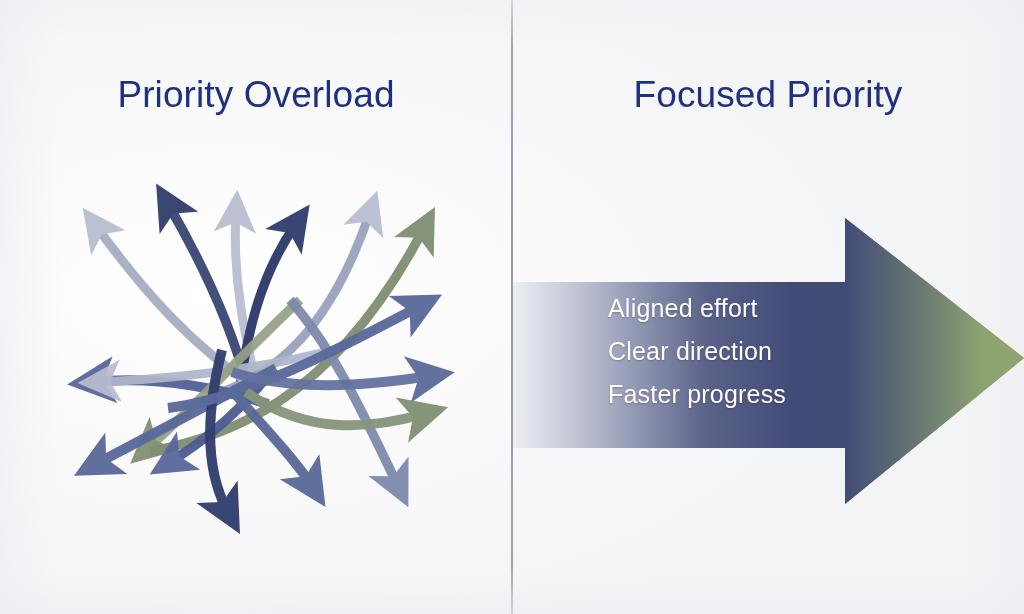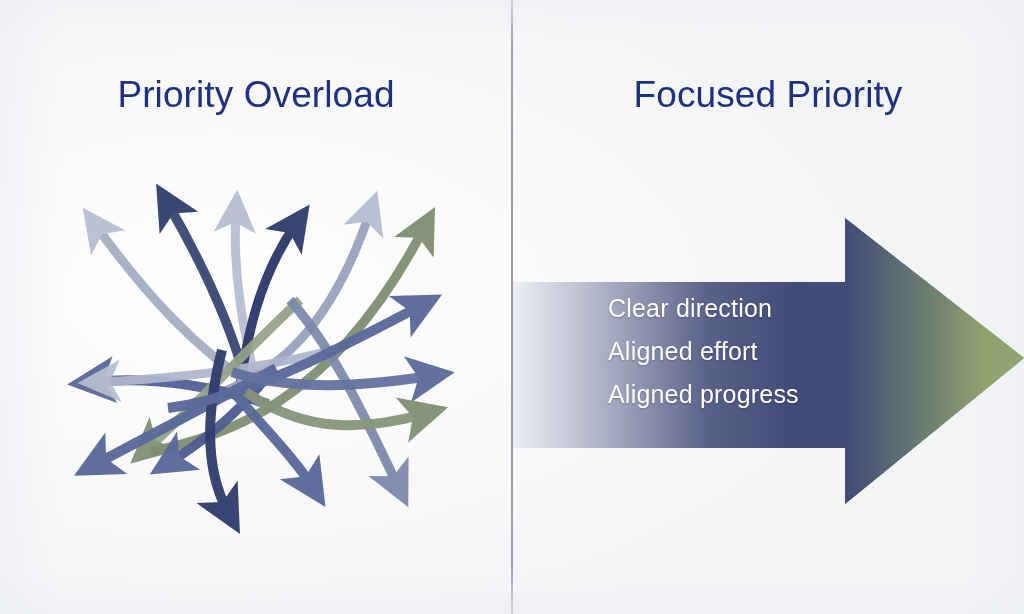--- a/index.html
+++ b/index.html
@@ -205,18 +205,18 @@
         <stop offset="100%" stop-color="#8fa472"></stop>
       </linearGradient>
     </defs>
 
     <path d="M13,92 L345,92 L345,28 L524,168 L345,314 L345,258 L13,258 Z" fill="url(#g-focus)"></path>
 
     <path d="M345,28 L524,168 L345,314 Z" fill="url(#g-focus-head)"></path>
   </svg>
 
   <div id="focus-benefits">
+    <div class="benefit-line">Aligned effort</div>
     <div class="benefit-line">Clear direction</div>
-    <div class="benefit-line">Aligned effort</div>
-    <div class="benefit-line">Aligned progress</div>
+    <div class="benefit-line">Faster progress</div>
   </div>
 
 </div>
 
 </body></html>

